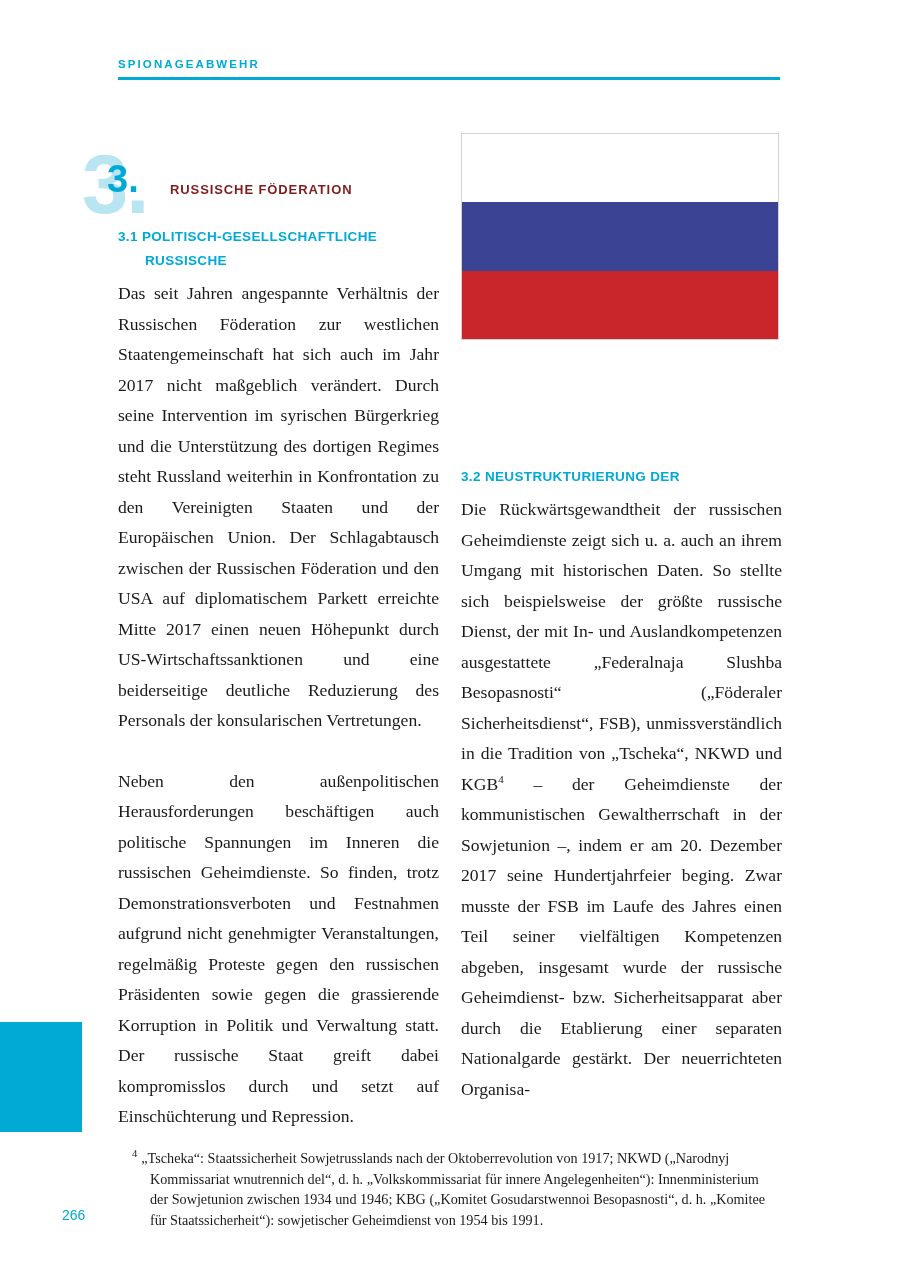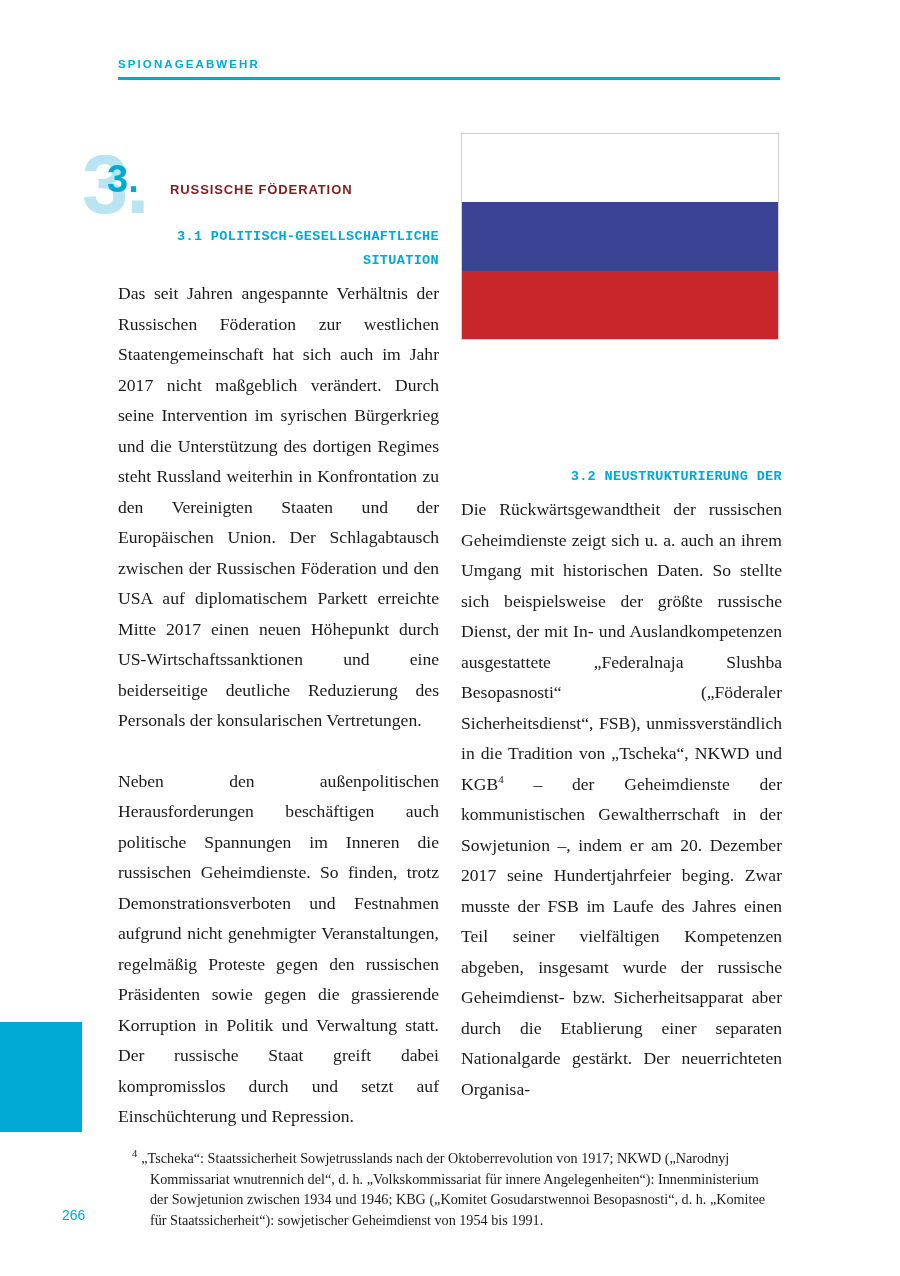--- a/index.html
+++ b/index.html
@@ -115,28 +115,28 @@
   .col-left {
     left: 118px;
     top: 225px;
   }
   .col-right {
     left: 461px;
     top: 347px;
   }
 
   h3.sub {
-    font-family: Liberation Mono, monospace;
+    font-family: Liberation Sans, sans-serif;
     font-weight: bold;
     font-size: 13.5px;
     line-height: 24px;
     letter-spacing: 0.35px;
     color: #00aad4;
     margin: 0 0 5px 0;
-    text-align: right;
+    text-align: left;
     text-indent: 0;
   }
   h3.sub .cont {
     display: block;
     padding-left: 27px;
   }
 
   p {
     margin: 0;
   }
@@ -198,21 +198,21 @@
 
   <div class="flag">
     <div class="band" style="background:#ffffff"></div>
     <div class="band" style="background:#3b4395"></div>
     <div class="band" style="background:#c9262c"></div>
   </div>
 
   <div class="col col-left">
     <h3 class="sub">
       <span>3.1 POLITISCH-GESELLSCHAFTLICHE</span>
-      <span class="cont">SITUATION</span>
+      <span class="cont">RUSSISCHE</span>
     </h3>
     <p>Das seit Jahren angespannte Verhältnis der Russischen Föderation zur westlichen Staatengemeinschaft hat sich auch im Jahr 2017 nicht maßgeblich verändert. Durch seine Intervention im syrischen Bürgerkrieg und die Unterstützung des dortigen Regimes steht Russland weiterhin in Konfrontation zu den Vereinigten Staaten und der Europäischen Union. Der Schlagabtausch zwischen der Russischen Föderation und den USA auf diplomatischem Parkett erreichte Mitte 2017 einen neuen Höhepunkt durch US-Wirtschaftssanktionen und eine beiderseitige deutliche Reduzierung des Personals der konsularischen Vertretungen.</p>
     <p class="gap">Neben den außenpolitischen Herausforderungen beschäftigen auch politische Spannungen im Inneren die russischen Geheimdienste. So finden, trotz Demonstrationsverboten und Festnahmen aufgrund nicht genehmigter Veranstaltungen, regelmäßig Proteste gegen den russischen Präsidenten sowie gegen die grassierende Korruption in Politik und Verwaltung statt. Der russische Staat greift dabei kompromisslos durch und setzt auf Einschüchterung und Repression.</p>
   </div>
 
   <div class="col col-right">
     <h3 class="sub" style="margin-top:118px;">
       <span>3.2 NEUSTRUKTURIERUNG DER</span>
     </h3>
     <p><span>Die Rückwärtsgewandtheit der russischen Geheimdienste zeigt sich u. a. auch an ihrem Umgang mit historischen Daten. So stellte sich beispielsweise der größte russische Dienst, der mit In- und Auslandkompetenzen ausgestattete „Federalnaja Slushba Besopasnosti“ („Föderaler Sicherheitsdienst“, FSB), unmissverständlich in die Tradition von „Tscheka“, NKWD und KGB</span><sup class="fn-ref">4</sup><span> – der Geheimdienste der kommunistischen Gewaltherrschaft in der Sowjetunion –, indem er am 20. Dezember 2017 seine Hundertjahrfeier beging. Zwar musste der FSB im Laufe des Jahres einen Teil seiner vielfältigen Kompetenzen abgeben, insgesamt wurde der russische Geheimdienst- bzw. Sicherheitsapparat aber durch die Etablierung einer separaten Nationalgarde gestärkt. Der neuerrichteten Organisa-</span></p>

